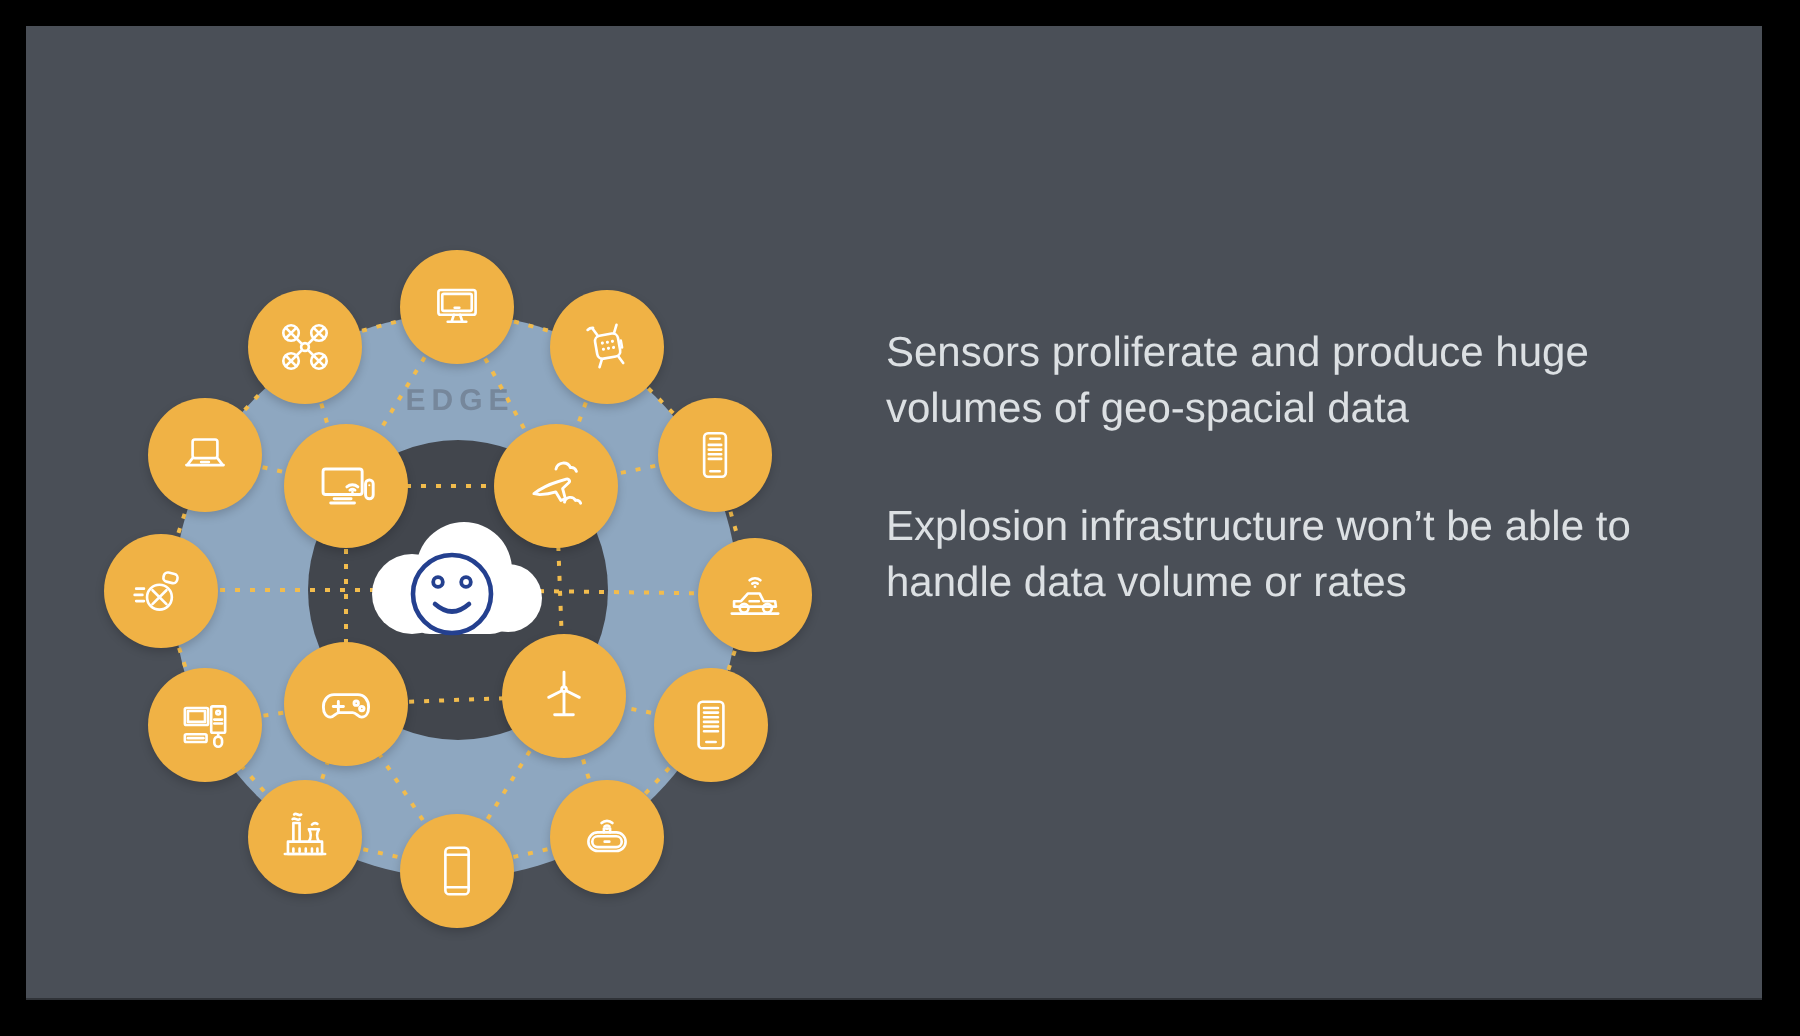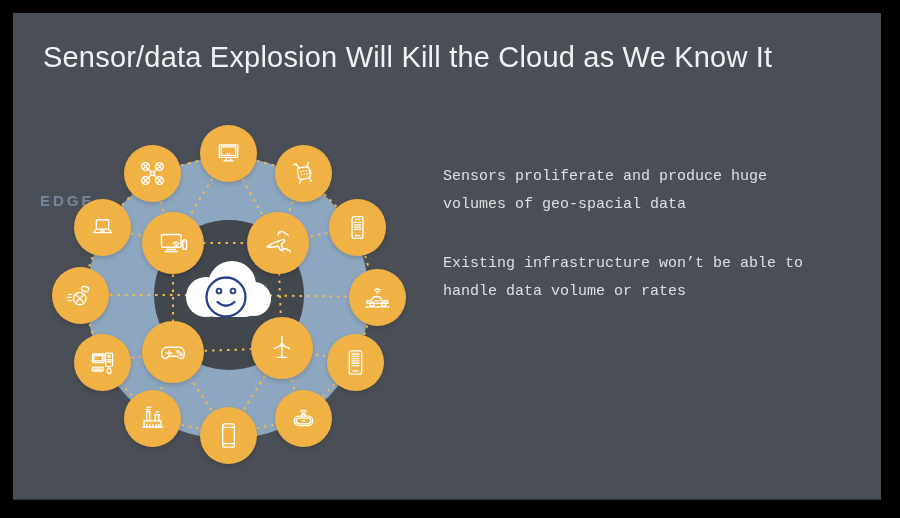--- a/index.html
+++ b/index.html
@@ -22,51 +22,49 @@
   .diagram{position:absolute;left:27px;top:97px;width:380px;height:380px;}
   .edge-ring{
     position:absolute;left:47px;top:47px;width:282px;height:282px;border-radius:50%;
     background:var(--edge-blue,#8EA7C0);
   }
   .core-circle{
     position:absolute;left:114px;top:110px;width:150px;height:150px;border-radius:50%;
     background:var(--inner-circle,#42464D);
   }
   .edge-label{
-    position:absolute;left:0;top:82px;width:100%;
+    position:absolute;left:0;top:82px;width:100%;text-align:center;
     font-size:15px;font-weight:700;letter-spacing:3px;
     color:var(--edge-label,#76879B);z-index:3;
   }
   .conn{position:absolute;left:0;top:0;z-index:3;}
   .node{
     position:absolute;border-radius:50%;z-index:4;
     background:var(--orange,#F0B245);
     box-shadow:0 2px 5px rgba(0,0,0,.18);
     display:flex;align-items:center;justify-content:center;
   }
   .node.outer{width:57px;height:57px;}
   .node.inner{width:62px;height:62px;}
   .node .icon{display:flex;}
   .node.outer .icon svg{width:31px;height:31px;}
   .node.inner .icon svg{width:34px;height:34px;}
   .cloud-center{position:absolute;left:136px;top:145px;width:104px;height:66px;z-index:5;}
   
   .bullets{position:absolute;left:430px;top:150px;width:375px;}
   .bullets p{
-    margin:0 0 31px 0;font-size:15px;line-height:28px;
+    margin:0 0 31px 0;font-size:21px;line-height:28px;
     color:var(--body-text,#DCE0E3);
-    font-family:Liberation Mono, monospace;
   }
 </style>
 </head>
 <body>
 
 <div class="slide">
 
-  <h1 class="slide-title">Sensor/data Explosion Will Kill the Cloud as We Know It</h1>
 
   <div class="diagram">
     <div class="edge-ring"></div>
     <div class="core-circle"></div>
     <div class="edge-label">EDGE</div>
     <svg class="conn" id="conn-svg" width="380" height="380" viewBox="0 0 380 380">
         <line x1="188" y1="43" x2="263" y2="63" stroke="#F2BC4D" stroke-width="2" stroke-dasharray="2.5 5"></line>
         <line x1="263" y1="63" x2="317" y2="117" stroke="#F2BC4D" stroke-width="2" stroke-dasharray="2.5 5"></line>
         <line x1="317" y1="117" x2="337" y2="187" stroke="#F2BC4D" stroke-width="2" stroke-dasharray="2.5 5"></line>
         <line x1="337" y1="187" x2="315" y2="252" stroke="#F2BC4D" stroke-width="2" stroke-dasharray="2.5 5"></line>
@@ -290,16 +288,16 @@
           <circle cx="43" cy="36" r="2.4" stroke-width="1.9"></circle>
           <circle cx="57" cy="36" r="2.4" stroke-width="1.9"></circle>
           <path d="M41.5 47 Q50 54.5 58.5 47" stroke-width="2.3"></path>
         </g>
       </svg>
     </div>
   </div>
 
   <div class="bullets">
     <p>Sensors proliferate and produce huge volumes of geo-spacial data</p>
-    <p>Existing infrastructure won’t be able to handle data volume or rates</p>
+    <p>Explosion infrastructure won’t be able to handle data volume or rates</p>
   </div>
 
 </div>
 
 </body></html>

